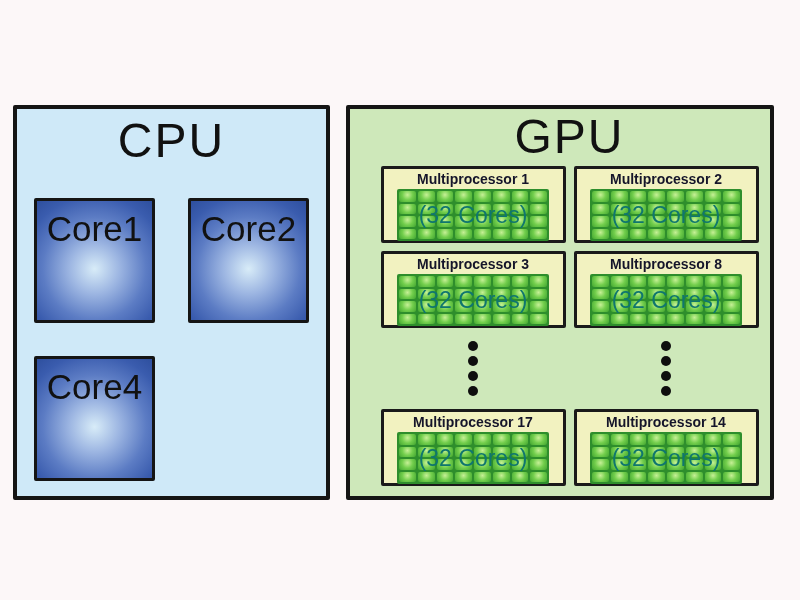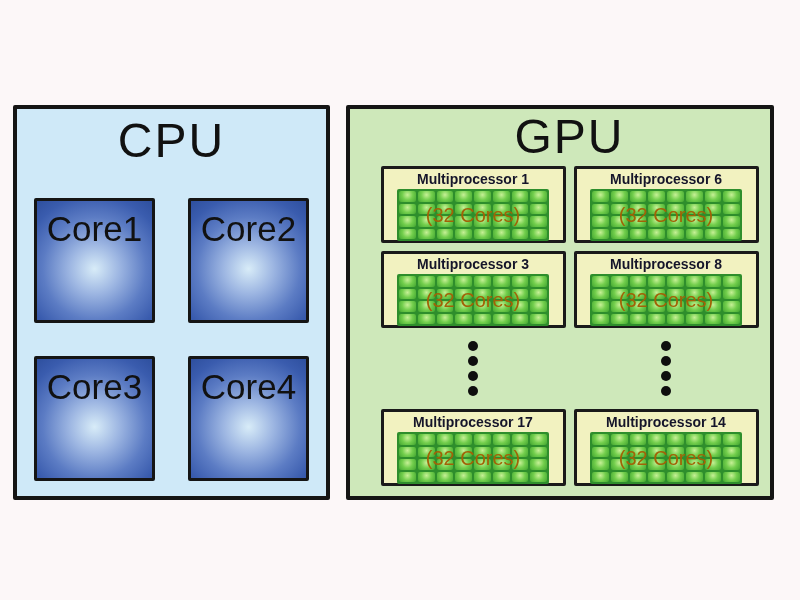--- a/index.html
+++ b/index.html
@@ -109,22 +109,22 @@
       #72ce4c 48%,
       var(--cell-edge, #41a430) 100%);
     border-radius: 2px;
   }
   .cores-count {
     position: absolute;
     inset: 0;
     display: flex;
     align-items: center;
     justify-content: center;
-    font-size: 20px;
-    color: #a16207;
+    font-size: 23px;
+    color: #0f766e;
     white-space: nowrap;
   }
 
   
   .dots-cell {
     display: flex;
     align-items: center;
     justify-content: center;
   }
   .dots-col {
@@ -144,23 +144,20 @@
 <div class="panel cpu-panel">
   <div class="panel-title">CPU</div>
   <div class="cores-grid">
     <div class="core-box">
       <span class="core-label">Core1</span>
     </div>
     <div class="core-box">
       <span class="core-label">Core2</span>
     </div>
     <div class="core-box">
-      <span class="core-label">Core3</span>
-    </div>
-    <div class="core-box">
       <span class="core-label">Core4</span>
     </div>
   </div>
 </div>
 
 <div class="panel gpu-panel">
   <div class="panel-title">GPU</div>
   <div class="gpu-body">
 
     <div class="mp-card">
@@ -198,21 +195,21 @@
             <span class="core-cell"></span>
             <span class="core-cell"></span>
             <span class="core-cell"></span>
             <span class="core-cell"></span>
           </div>
         <span class="cores-count">(32 Cores)</span>
       </div>
     </div>
 
     <div class="mp-card">
-      <span class="mp-name">Multiprocessor 6</span>
+      <span class="mp-name">Multiprocessor 2</span>
       <div class="mp-grid-wrap">
         <div class="core-grid" style="grid-template-columns: repeat(8, 1fr);">
             <span class="core-cell"></span>
             <span class="core-cell"></span>
             <span class="core-cell"></span>
             <span class="core-cell"></span>
             <span class="core-cell"></span>
             <span class="core-cell"></span>
             <span class="core-cell"></span>
             <span class="core-cell"></span>

